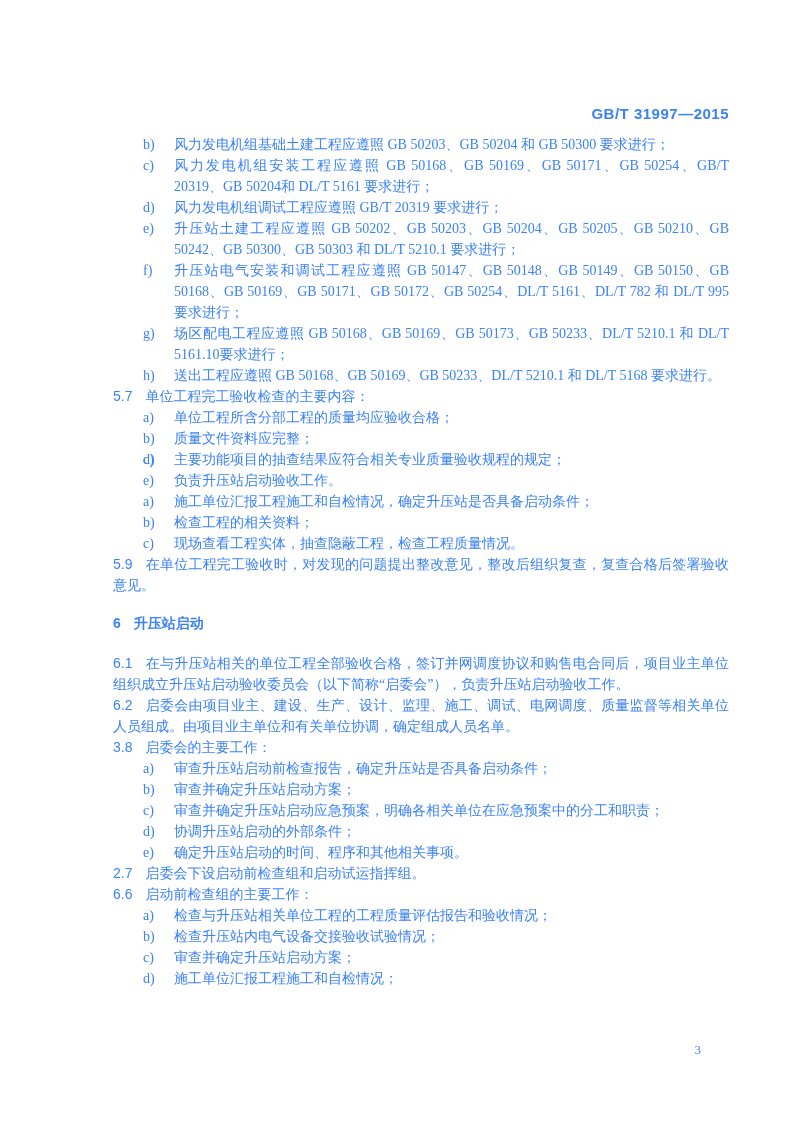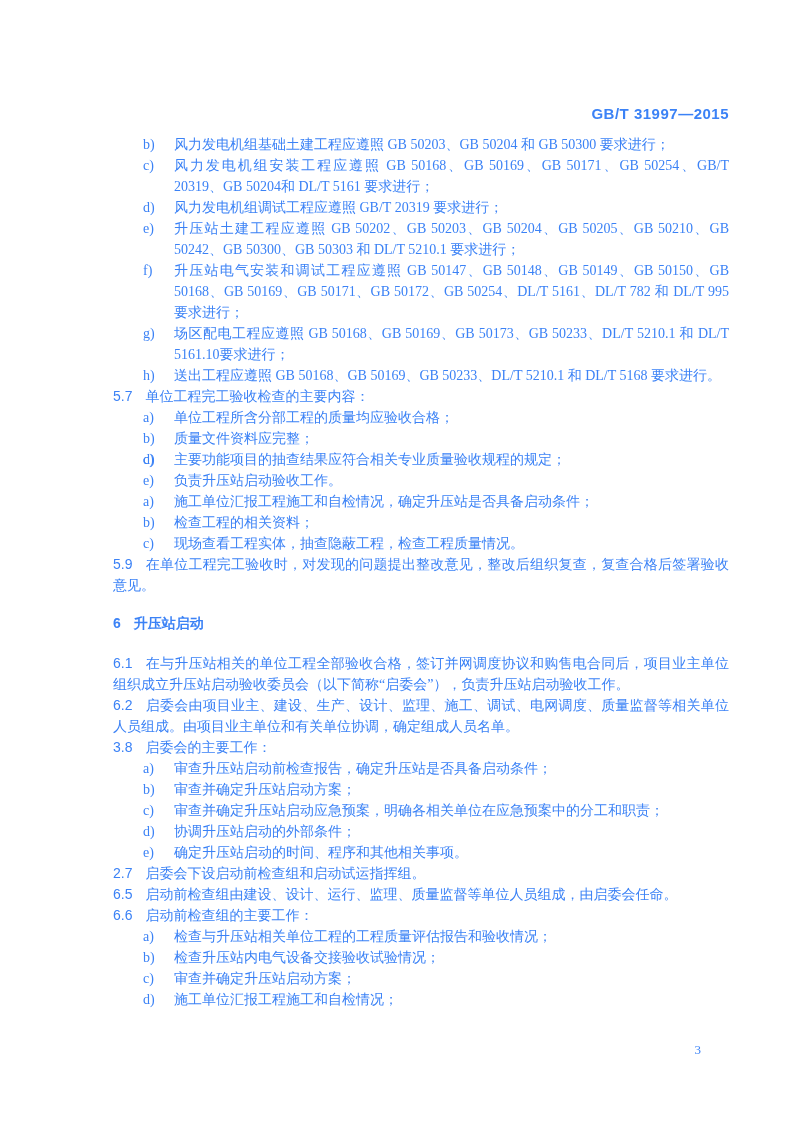--- a/index.html
+++ b/index.html
@@ -103,21 +103,20 @@
       <h2 class="heading"><span class="num">6</span><span>升压站启动</span></h2>
       <p class="clause"><span class="num">6.1</span><span>在与升压站相关的单位工程全部验收合格，签订并网调度协议和购售电合同后，项目业主单位组织成立升压站启动验收委员会（以下简称“启委会”），负责升压站启动验收工作。</span></p>
       <p class="clause"><span class="num">6.2</span><span>启委会由项目业主、建设、生产、设计、监理、施工、调试、电网调度、质量监督等相关单位人员组成。由项目业主单位和有关单位协调，确定组成人员名单。</span></p>
       <p class="clause"><span class="num">3.8</span><span>启委会的主要工作：</span></p>
       <p class="item"><span class="marker">a)</span><span>审查升压站启动前检查报告，确定升压站是否具备启动条件；</span></p>
       <p class="item"><span class="marker">b)</span><span>审查并确定升压站启动方案；</span></p>
       <p class="item"><span class="marker">c)</span><span>审查并确定升压站启动应急预案，明确各相关单位在应急预案中的分工和职责；</span></p>
       <p class="item"><span class="marker">d)</span><span>协调升压站启动的外部条件；</span></p>
       <p class="item"><span class="marker">e)</span><span>确定升压站启动的时间、程序和其他相关事项。</span></p>
       <p class="clause"><span class="num">2.7</span><span>启委会下设启动前检查组和启动试运指挥组。</span></p>
-      <p class="clause"><span class="num">6.5</span><span>启动前检查组由建设、设计、运行、监理、质量监督等单位人员组成，由启委会任命。</span></p>
       <p class="clause"><span class="num">6.6</span><span>启动前检查组的主要工作：</span></p>
       <p class="item"><span class="marker">a)</span><span>检查与升压站相关单位工程的工程质量评估报告和验收情况；</span></p>
       <p class="item"><span class="marker">b)</span><span>检查升压站内电气设备交接验收试验情况；</span></p>
       <p class="item"><span class="marker">c)</span><span>审查并确定升压站启动方案；</span></p>
       <p class="item"><span class="marker">d)</span><span>施工单位汇报工程施工和自检情况；</span></p>
     </div>
 
   <div class="page-footer">
     <span>3</span>
   </div>

